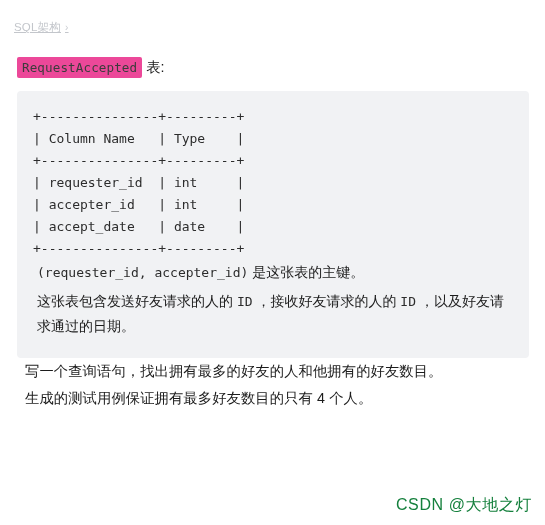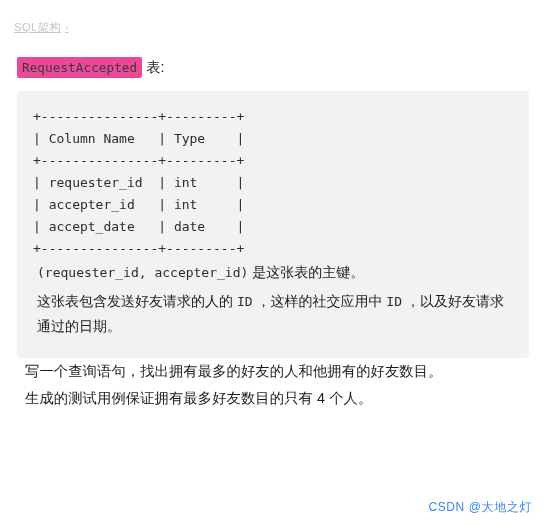--- a/index.html
+++ b/index.html
@@ -111,22 +111,22 @@
   }
   .para-q1 { margin-top: 44px; }
   .para-q2 { margin-top: 16px; }
   .para-q3 { margin-top: 16px; }
 
   
   .watermark {
     position: absolute;
     right: 13px;
     bottom: 9px;
-    font-size: 12px;
-    color: #3b82f6;
+    font-size: 16px;
+    color: #15803d;
     letter-spacing: .6px;
     white-space: nowrap;
     user-select: none;
   }
 </style>
 </head>
 <body>
 
 <div class="breadcrumb">
   <span class="crumb-link">SQL架构</span><span class="crumb-sep">›</span>
@@ -144,21 +144,21 @@
 | Column Name   | Type    |
 +---------------+---------+
 | requester_id  | int     |
 | accepter_id   | int     |
 | accept_date   | date    |
 +---------------+---------+</pre>
     <p class="codenote codenote-1">
       <span class="mono">(requester_id, accepter_id)</span>
       <span>是这张表的主键。</span>
     </p>
-    <p class="codenote codenote-2"><span>这张表包含发送好友请求的人的</span> <span class="mono">ID</span> <span>，这样的社交应用中</span> <span class="mono">ID</span> <span>，以及好友请求通过的日期。</span></p>
+    <p class="codenote codenote-2"><span>这张表包含发送好友请求的人的</span> <span class="mono">ID</span> <span>，接收好友请求的人的</span> <span class="mono">ID</span> <span>，以及好友请求通过的日期。</span></p>
   </div>
 
 </div>
 
 <div class="tail">
   <p class="para para-q1">写一个查询语句，找出拥有最多的好友的人和他拥有的好友数目。</p>
   <p class="para para-q2">生成的测试用例保证拥有最多好友数目的只有 4 个人。</p>
 </div>
 
 <div class="watermark">CSDN @大地之灯</div>

